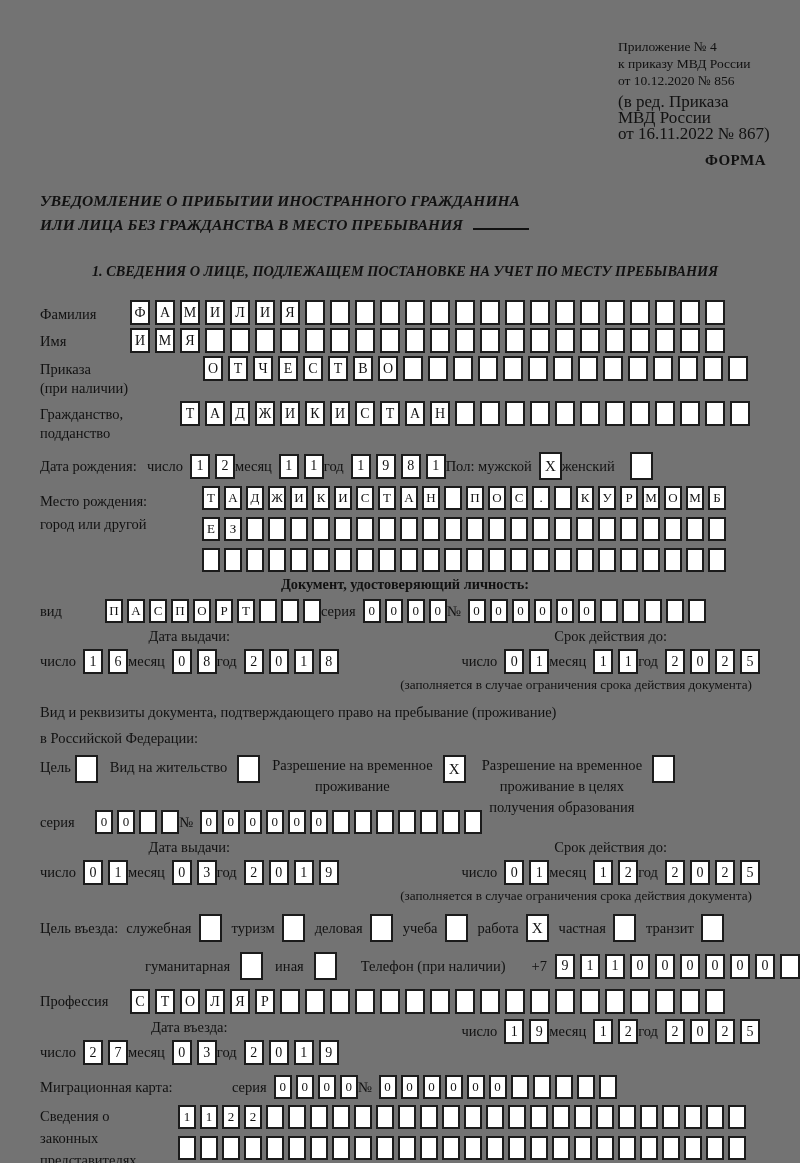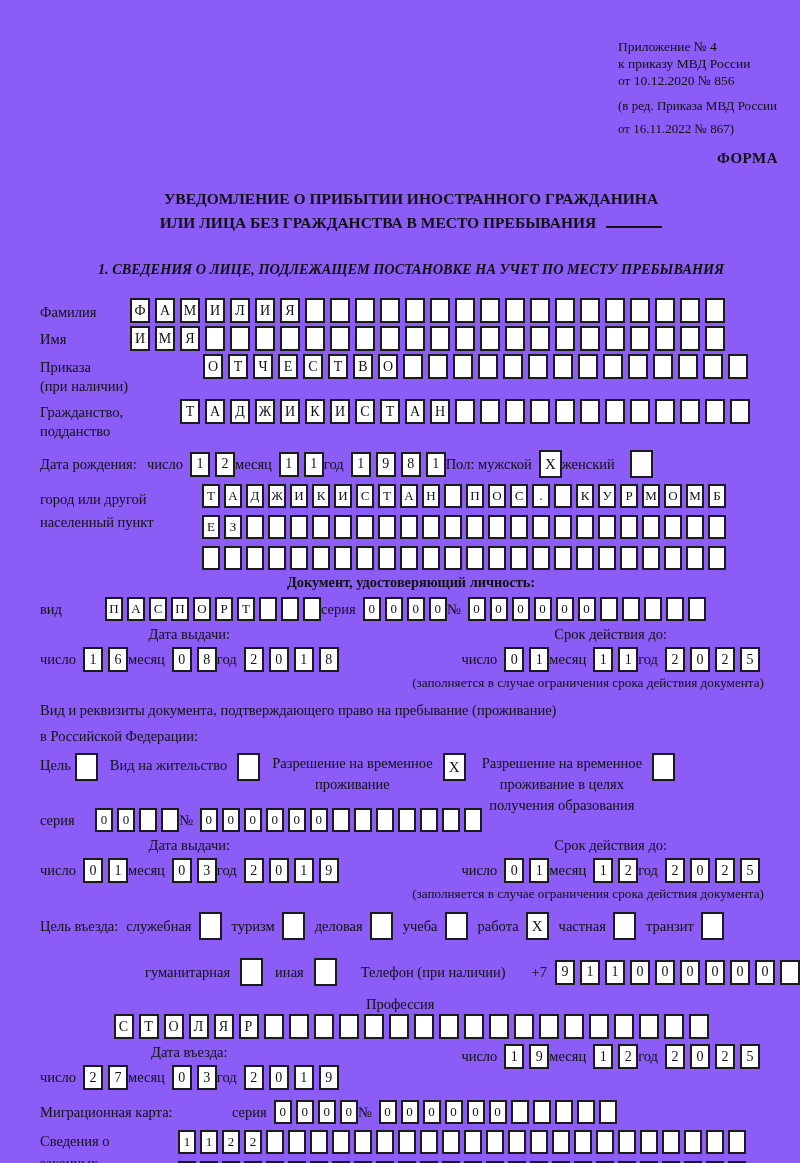--- a/index.html
+++ b/index.html
@@ -1,27 +1,27 @@
 <!DOCTYPE html>
 <html><head>
 <meta charset="utf-8">
 <style>
   html,body{margin:0;padding:0;background:#ffffff;}
   .page{
     width:800px;height:1163px;box-sizing:border-box;
-    padding:38px 18px 0 40px;background:#8b5cf6;color:#111;
+    padding:38px 30px 0 40px;background:#737373;color:#111;
     font-family:"Liberation Serif","DejaVu Serif",serif;
     font-size:14.5px;position:relative;overflow:hidden;
   }
   
   .appendix{margin-left:578px;line-height:17px;font-size:13.5px;}
-  .appendix .amend{font-size:13px;margin-top:5px;line-height:23px;}
+  .appendix .amend{font-size:17px;margin-top:5px;line-height:16px;}
   .forma{text-align:right;font-weight:bold;font-size:15px;margin-top:10px;padding-right:4px;letter-spacing:.5px;}
   
-  .title{margin-top:20px;text-align:center;font-weight:bold;font-size:15.5px;line-height:24px;}
+  .title{margin-top:20px;text-align:left;font-weight:bold;font-size:15.5px;line-height:24px;font-style:italic;}
   .blank-line{display:inline-block;width:56px;border-bottom:2px solid #111;margin-left:10px;height:14px;}
   .s1-heading{margin-top:26px;font-weight:bold;font-size:14.3px;text-align:center;font-style:italic;}
   
   .frow{display:flex;align-items:flex-start;margin-bottom:3px;}
   .lab{flex:none;line-height:19px;padding-top:4px;}
   .lab div{line-height:19px;}
   .w90{width:90px}.w163{width:163px}.w140{width:140px}.w162{width:162px}.w138{width:138px}
   
   .cellrow{display:flex;gap:5px;flex:none;}
   .cellrow .cell{
@@ -49,21 +49,21 @@
   .restriction{text-align:right;font-size:13.2px;margin:3px 18px 8px 0;}
   
   .res-line{line-height:22px;margin-top:4px;}
   .res-options{display:flex;align-items:flex-start;margin-top:6px;margin-bottom:8px;}
   .opt{display:flex;align-items:flex-start;}
   .opt .opt-col{text-align:center;line-height:21px;}
   .opt .cb{margin-left:10px;}
   
   .purpose-row{display:flex;align-items:center;margin-top:10px;flex-wrap:nowrap;}
   .purpose-row .cb{margin:0 10px 0 7px;}
-  .purpose2-row{display:flex;align-items:center;margin-top:18px;margin-left:105px;}
+  .purpose2-row{display:flex;align-items:center;margin-top:10px;margin-left:105px;}
   
   .reps{display:flex;align-items:flex-start;margin-top:6px;}
   .reps-right{display:flex;flex-direction:column;gap:7px;}
   .nowrap{white-space:nowrap;}
 </style>
 </head>
 <body>
 
 <div class="page">
 
@@ -233,22 +233,22 @@
         <div class="cell">X</div>
       </div>
     <span class="mini-lab sp16">женский</span>
     <div class="cb sp8">
         <div class="cell"></div>
       </div>
   </div>
 
   <div class="frow" style="margin-bottom:2px;">
     <div class="lab w162" style="line-height:23px;">
+      <div style="line-height:23px">Место рождения:</div>
       <div style="line-height:23px">город или другой</div>
-      <div style="line-height:23px">населенный пункт</div>
     </div>
     <div class="cellstack">
       <div class="cellrow small">
           <div class="cell">Т</div>
           <div class="cell">А</div>
           <div class="cell">Д</div>
           <div class="cell">Ж</div>
           <div class="cell">И</div>
           <div class="cell">К</div>
           <div class="cell">И</div>
@@ -573,21 +573,21 @@
         <div class="cell">0</div>
         <div class="cell">0</div>
         <div class="cell">0</div>
         <div class="cell">0</div>
         <div class="cell">0</div>
         <div class="cell">0</div>
         <div class="cell"></div>
       </div>
   </div>
 
-  <div class="frow" style="margin-top:9px;align-items:center;flex-direction:column;">
+  <div class="frow" style="margin-top:9px;align-items:center;">
     <div class="lab w90" style="padding-top:0">Профессия</div>
     <div class="cellrow">
         <div class="cell">С</div>
         <div class="cell">Т</div>
         <div class="cell">О</div>
         <div class="cell">Л</div>
         <div class="cell">Я</div>
         <div class="cell">Р</div>
         <div class="cell"></div>
         <div class="cell"></div>

